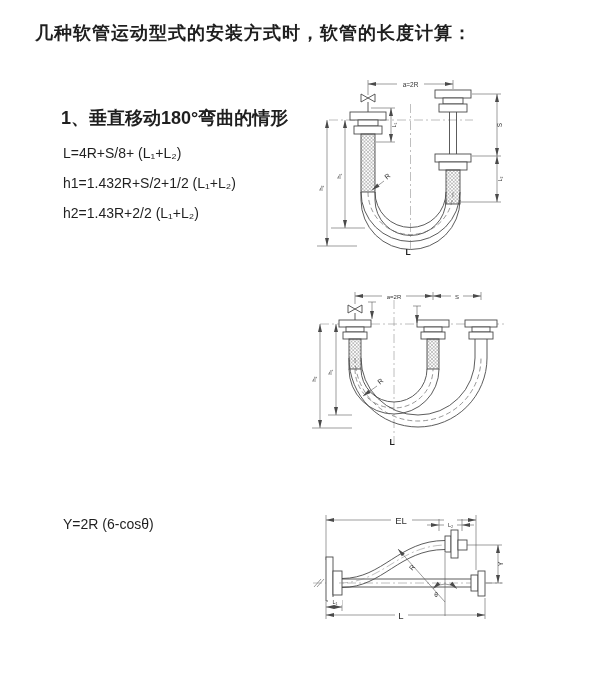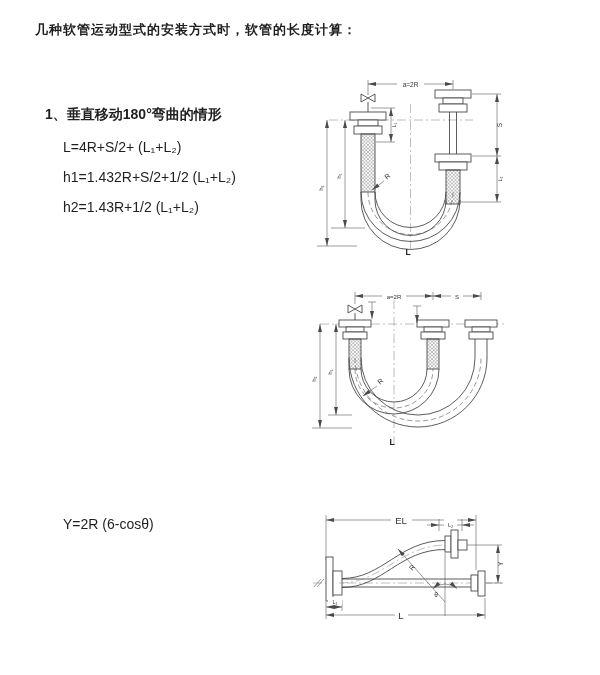--- a/index.html
+++ b/index.html
@@ -1,20 +1,20 @@
 <!DOCTYPE html>
 <html><head>
 <meta charset="utf-8">
 <style>
   html,body{margin:0;padding:0;background:#fff;}
   .page{position:relative;width:600px;height:675px;background:#ffffff;overflow:hidden;
         font-family:"Liberation Sans","DejaVu Sans",sans-serif;color:#1f1f1f;}
-  .title{position:absolute;left:35px;top:21px;font-size:13px;font-weight:bold;letter-spacing:1px;white-space:nowrap;}
+  .title{position:absolute;left:35px;top:21px;font-size:18px;font-weight:bold;letter-spacing:1px;white-space:nowrap;}
   .sec{position:absolute;left:45px;width:275px;}
-  .sec-heading{font-size:14px;font-weight:bold;margin:0 0 15px 0;white-space:nowrap;}
+  .sec-heading{font-size:18px;font-weight:bold;margin:0 0 15px 16px;white-space:nowrap;}
   .frm{font-size:14px;margin:0 0 14px 18px;white-space:nowrap;}
   .sec1{top:106px;} .sec2{top:301px;} .sec3{top:516px;}
   svg{position:absolute;overflow:visible;}
   .dr{stroke:#4a4a4a;stroke-width:0.9;fill:none;}
   .dm{stroke:#5a5a5a;stroke-width:0.6;fill:none;}
   .cl{stroke:#8a8a8a;stroke-width:0.55;fill:none;stroke-dasharray:9 3 2 3;}
   .dash{stroke:#6a6a6a;stroke-width:0.7;fill:none;stroke-dasharray:5 3;}
   .fl{fill:#ffffff;stroke:#4a4a4a;stroke-width:0.9;}
   .ht{stroke:#4a4a4a;stroke-width:0.9;}
   .wbg{fill:#ffffff;stroke:none;}
@@ -23,23 +23,23 @@
 </style>
 </head>
 <body>
 
 <div class="page">
 
   <div class="title">几种软管运动型式的安装方式时，软管的长度计算：</div>
 
   <div class="sec sec1">
     <div class="sec-heading">1、垂直移动180°弯曲的情形</div>
-    <div class="frm">L=4R+S/2+ (L₁+L₂)</div>
+    <div class="frm">L=4R+S/8+ (L₁+L₂)</div>
     <div class="frm">h1=1.432R+S/2+1/2 (L₁+L₂)</div>
-    <div class="frm">h2=1.43R+1/2 (L₁+L₂)</div>
+    <div class="frm">h2=1.43R+2/2 (L₁+L₂)</div>
   </div>
 
   <svg style="left:305px;top:68px;" width="230" height="190" viewBox="0 0 230 190">
     <defs>
       <marker id="ar1" markerWidth="9" markerHeight="6" refX="8.5" refY="3" orient="auto-start-reverse" markerUnits="userSpaceOnUse">
         <path d="M0.5,1 L8.5,3 L0.5,5 Z" fill="#4a4a4a"></path>
       </marker>
       <pattern id="hx1" width="3.5" height="3.5" patternUnits="userSpaceOnUse">
         <path d="M0,3.5 L3.5,0 M0,0 L3.5,3.5" stroke="#8a8a8a" stroke-width="0.5"></path>
       </pattern>

